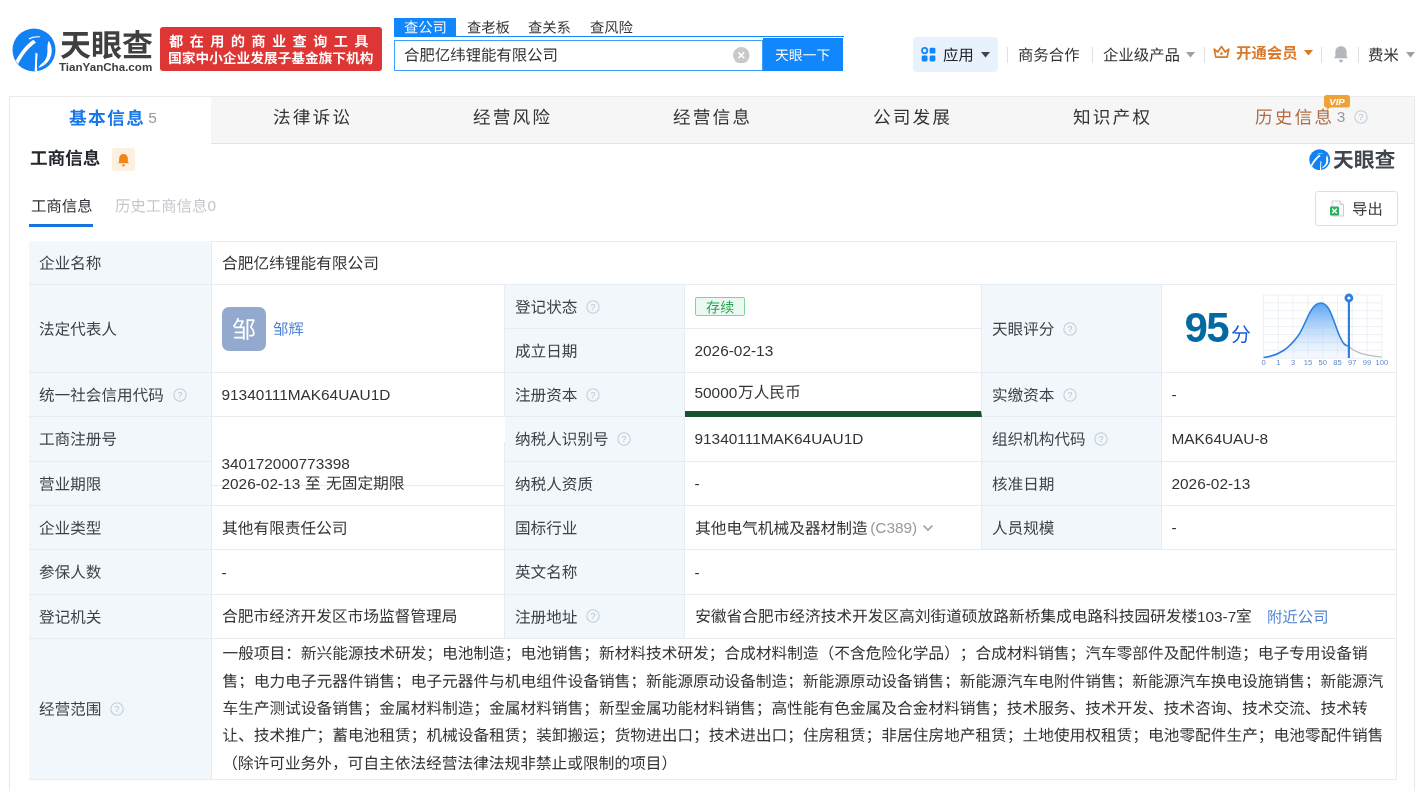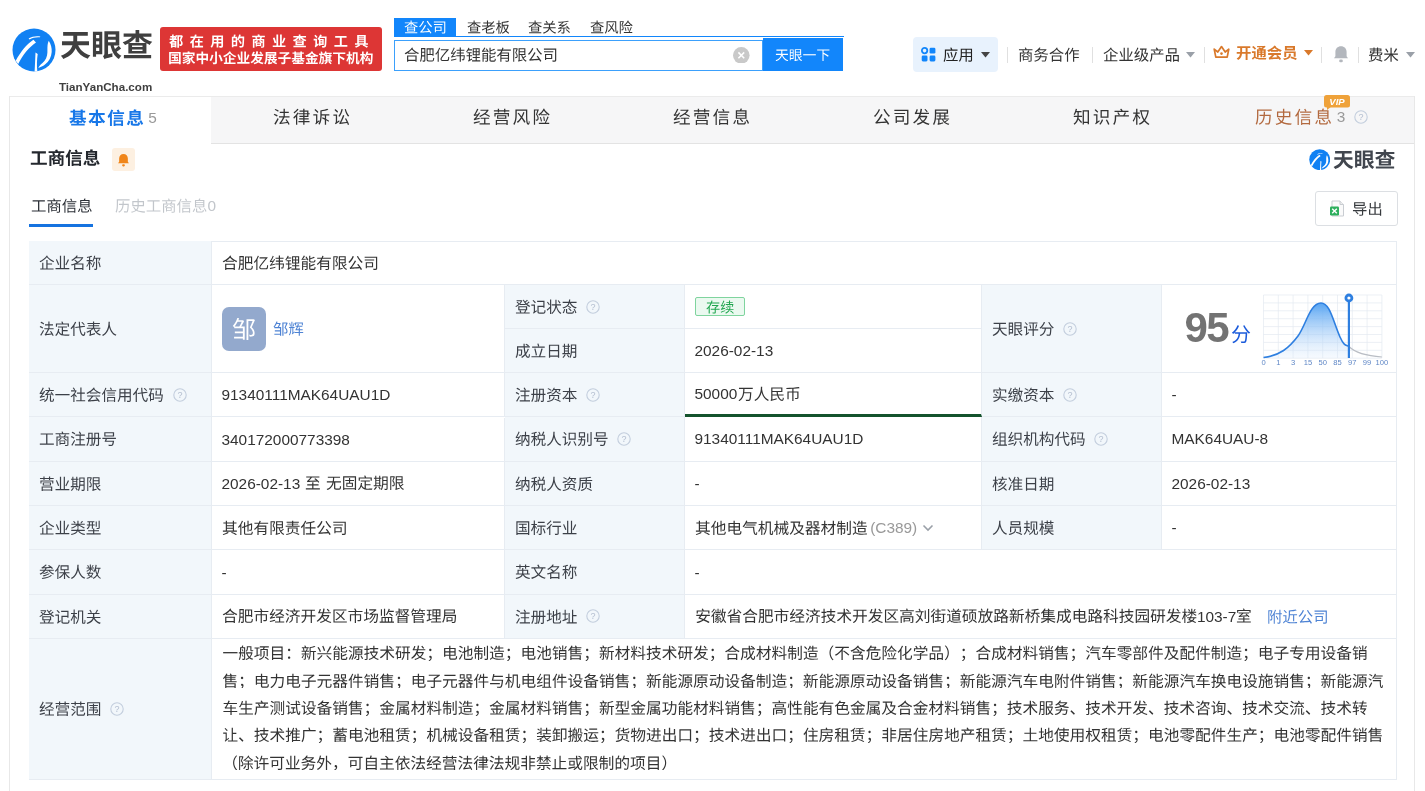--- a/index.html
+++ b/index.html
@@ -10,21 +10,21 @@
       <path d="M22.6 43.4 C23.0 37 23.2 31 23.5 24.6 L25.7 25.9 C24.9 31.4 24.7 37 25.3 43.3 Z" fill="#fff"></path>
       <path d="M36.8 12.8 C39.0 16.2 39.9 20.2 39.7 24.0 C39.4 29.0 37.1 33.3 33.0 36.6 C30.8 38.3 28.7 39.3 26.3 39.9 C27.1 38.1 28.4 36.6 30.2 35.2 C33.6 32.6 35.3 28.8 35.4 24.6 C35.5 21.2 35.2 17.6 36.0 14.7 Z" fill="#fff"></path>
     </svg></div>
 <div style="position:absolute;left:59.5px;top:29px;white-space:nowrap;">
     <svg style="display:block;" width="93.0" height="31.0" viewBox="0 -880 3000 1000" fill="#3f3f3f">
       <use href="#b0" x="0"></use>
       <use href="#b1" x="1000"></use>
       <use href="#b2" x="2000"></use>
     </svg>
   </div>
-<div style="position:absolute;left:59px;top:57px;white-space:nowrap;margin-top:20px;"><span style="font-family:'Liberation Sans';font-weight:bold;font-size:11.6px;color:#3f3f3f">TianYanCha.com</span></div>
+<div style="position:absolute;left:59px;top:57px;white-space:nowrap;"><span style="font-family:'Liberation Sans';font-weight:bold;font-size:11.6px;color:#3f3f3f">TianYanCha.com</span></div>
 <div style="position:absolute;left:160px;top:27px;width:222px;height:44px;background:#dd3635;border-radius:3px;">
     <div style="position:absolute;left:9px;top:6.5px">
       <svg style="display:block;" width="199.6" height="14.2" viewBox="0 -880 14056 1000" fill="#fff">
         <use href="#b3" x="0"></use>
         <use href="#b4" x="1451"></use>
         <use href="#b5" x="2901"></use>
         <use href="#b6" x="4352"></use>
         <use href="#b7" x="5803"></use>
         <use href="#b8" x="7254"></use>
         <use href="#b2" x="8704"></use>
@@ -390,21 +390,21 @@
       <use href="#r69" x="2000"></use>
       <use href="#r70" x="3000"></use>
     </svg>
     <svg width="14" height="14" viewBox="0 0 14 14" style="flex:none;margin-left:4px">
       <circle cx="7" cy="7" r="6.2" fill="none" stroke="#c3cedd" stroke-width="1.1"></circle>
       <text x="7" y="10" font-size="9" fill="#b3bed0" text-anchor="middle" font-family="Liberation Sans">?</text>
     </svg>
   </div>
 <div style="position:absolute;left:1161.5px;top:285.3px;width:235.5px;height:87.69999999999999px;box-sizing:border-box;border-right:1px solid #e7ecf2;border-bottom:1px solid #e7ecf2;display:flex;align-items:center;gap:5px;padding-left:0px;padding-left:0;">
     <div style="position:relative;width:100%;height:100%">
-      <div style="position:absolute;left:23px;top:19px;font-family:'Liberation Sans';font-weight:bold;font-size:42px;color:#737373;letter-spacing:-1.5px">95</div>
+      <div style="position:absolute;left:23px;top:19px;font-family:'Liberation Sans';font-weight:bold;font-size:42px;color:#0369a1;letter-spacing:-1.5px">95</div>
       <div style="position:absolute;left:69.5px;top:38.5px">
         <svg style="display:block;" width="20.0" height="20.0" viewBox="0 -880 1000 1000" fill="#1b5bdb">
           <use href="#r70" x="0"></use>
         </svg>
       </div>
       <svg width="134" height="74" viewBox="0 0 134 74" style="position:absolute;left:100px;top:8.5px;overflow:visible">
         <defs>
           <linearGradient id="cg" x1="0" y1="0" x2="0" y2="1">
             <stop offset="0" stop-color="#57a4f2" stop-opacity="1"></stop>
             <stop offset="1" stop-color="#dbeafc" stop-opacity=".25"></stop>
@@ -474,21 +474,21 @@
       <use href="#r75" x="0"></use>
       <use href="#r76" x="1000"></use>
       <use href="#r77" x="2000"></use>
       <use href="#r78" x="3000"></use>
     </svg>
     <svg width="14" height="14" viewBox="0 0 14 14" style="flex:none;margin-left:4px">
       <circle cx="7" cy="7" r="6.2" fill="none" stroke="#c3cedd" stroke-width="1.1"></circle>
       <text x="7" y="10" font-size="9" fill="#b3bed0" text-anchor="middle" font-family="Liberation Sans">?</text>
     </svg>
   </div>
-<div style="position:absolute;left:684.5px;top:373px;width:297.0px;height:44.30000000000001px;box-sizing:border-box;border-right:1px solid #e7ecf2;border-bottom:3px solid #14532d;display:flex;align-items:center;gap:5px;padding-left:10px;">
+<div style="position:absolute;left:684.5px;top:373px;width:297.0px;height:44.30000000000001px;box-sizing:border-box;border-right:1px solid #e7ecf2;border-bottom:6px solid #14532d;display:flex;align-items:center;gap:5px;padding-left:10px;">
     <span style="font-family:&quot;Liberation Sans&quot;;font-size:15.4px;color:#333;line-height:17px">50000</span>
     <svg style="display:block;margin-left:-4px" width="62.8" height="15.7" viewBox="0 -880 4000 1000" fill="#333">
       <use href="#r79" x="0"></use>
       <use href="#r56" x="1000"></use>
       <use href="#r80" x="2000"></use>
       <use href="#r81" x="3000"></use>
     </svg>
   </div>
 <div style="position:absolute;left:981.5px;top:373px;width:180.0px;height:44.30000000000001px;box-sizing:border-box;border-right:1px solid #e7ecf2;border-bottom:1px solid #e7ecf2;background:#f2f7fb;display:flex;align-items:center;gap:5px;padding-left:10px;">
     <svg style="display:block;" width="62.4" height="15.6" viewBox="0 -880 4000 1000" fill="#3c4048">
@@ -507,21 +507,21 @@
   </div>
 <div style="position:absolute;left:29px;top:417.3px;width:182.5px;height:44.39999999999998px;box-sizing:border-box;border-right:1px solid #e7ecf2;border-bottom:1px solid #e7ecf2;background:#f2f7fb;display:flex;align-items:center;gap:5px;padding-left:10px;">
     <svg style="display:block;" width="78.0" height="15.6" viewBox="0 -880 5000 1000" fill="#3c4048">
       <use href="#r48" x="0"></use>
       <use href="#r23" x="1000"></use>
       <use href="#r75" x="2000"></use>
       <use href="#r76" x="3000"></use>
       <use href="#r84" x="4000"></use>
     </svg>
   </div>
-<div style="position:absolute;left:211.5px;top:418px;width:293.0px;height:44.39999999999998px;box-sizing:border-box;border-right:1px solid #e7ecf2;border-bottom:1px solid #e7ecf2;display:flex;align-items:center;gap:5px;padding-left:10px;">
+<div style="position:absolute;left:211.5px;top:442px;width:293.0px;height:44.39999999999998px;box-sizing:border-box;border-right:1px solid #e7ecf2;border-bottom:1px solid #e7ecf2;display:flex;align-items:center;gap:5px;padding-left:10px;">
     <span style="font-family:&quot;Liberation Sans&quot;;font-size:15.4px;color:#333;line-height:17px">340172000773398</span>
   </div>
 <div style="position:absolute;left:504.5px;top:417.3px;width:180.0px;height:44.39999999999998px;box-sizing:border-box;border-right:1px solid #e7ecf2;border-bottom:1px solid #e7ecf2;background:#f2f7fb;display:flex;align-items:center;gap:5px;padding-left:10px;">
     <svg style="display:block;" width="93.6" height="15.6" viewBox="0 -880 6000 1000" fill="#3c4048">
       <use href="#r85" x="0"></use>
       <use href="#r86" x="1000"></use>
       <use href="#r56" x="2000"></use>
       <use href="#r44" x="3000"></use>
       <use href="#r87" x="4000"></use>
       <use href="#r84" x="5000"></use>

